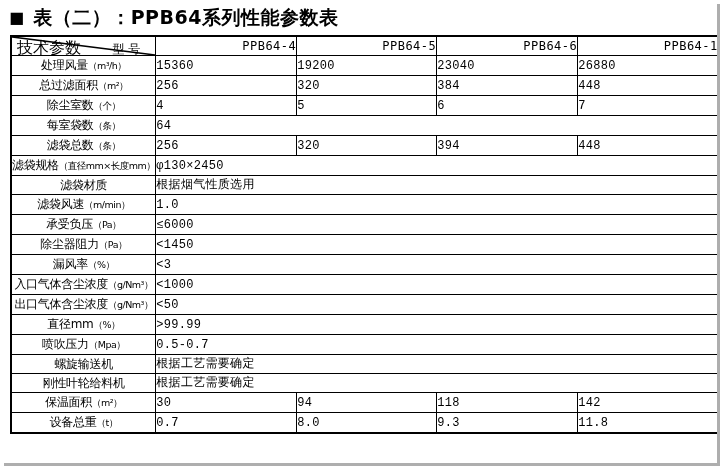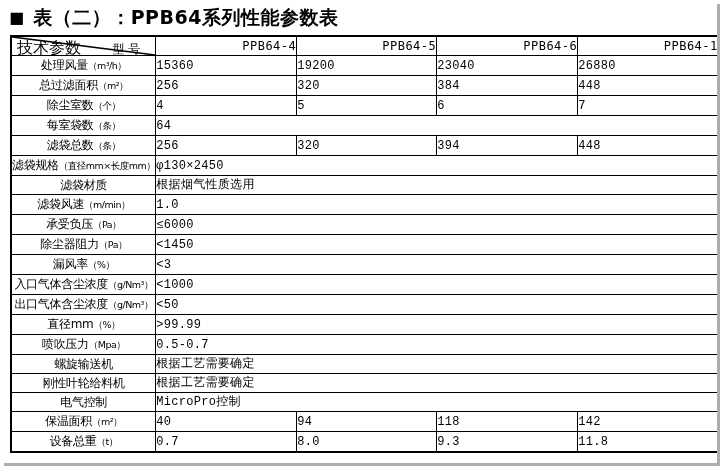--- a/index.html
+++ b/index.html
@@ -153,26 +153,22 @@
         </tr>
         <tr>
           <td class="label-cell"><span class="label-main">螺旋输送机</span></td>
           <td colspan="4" class="value-cell">根据工艺需要确定</td>
         </tr>
         <tr>
           <td class="label-cell"><span class="label-main">刚性叶轮给料机</span></td>
           <td colspan="4" class="value-cell">根据工艺需要确定</td>
         </tr>
         <tr>
-          <td class="label-cell"><span class="label-main">电气控制</span></td>
-          <td colspan="4" class="value-cell">MicroPro控制</td>
-        </tr>
-        <tr>
           <td class="label-cell"><span class="label-main">保温面积</span><span class="label-unit">（m²）</span></td>
-          <td class="value-cell">40</td>
+          <td class="value-cell">30</td>
           <td class="value-cell">94</td>
           <td class="value-cell">118</td>
           <td class="value-cell">142</td>
         </tr>
         <tr>
           <td class="label-cell"><span class="label-main">设备总重</span><span class="label-unit">（t）</span></td>
           <td class="value-cell">0.7</td>
           <td class="value-cell">8.0</td>
           <td class="value-cell">9.3</td>
           <td class="value-cell">11.8</td>

